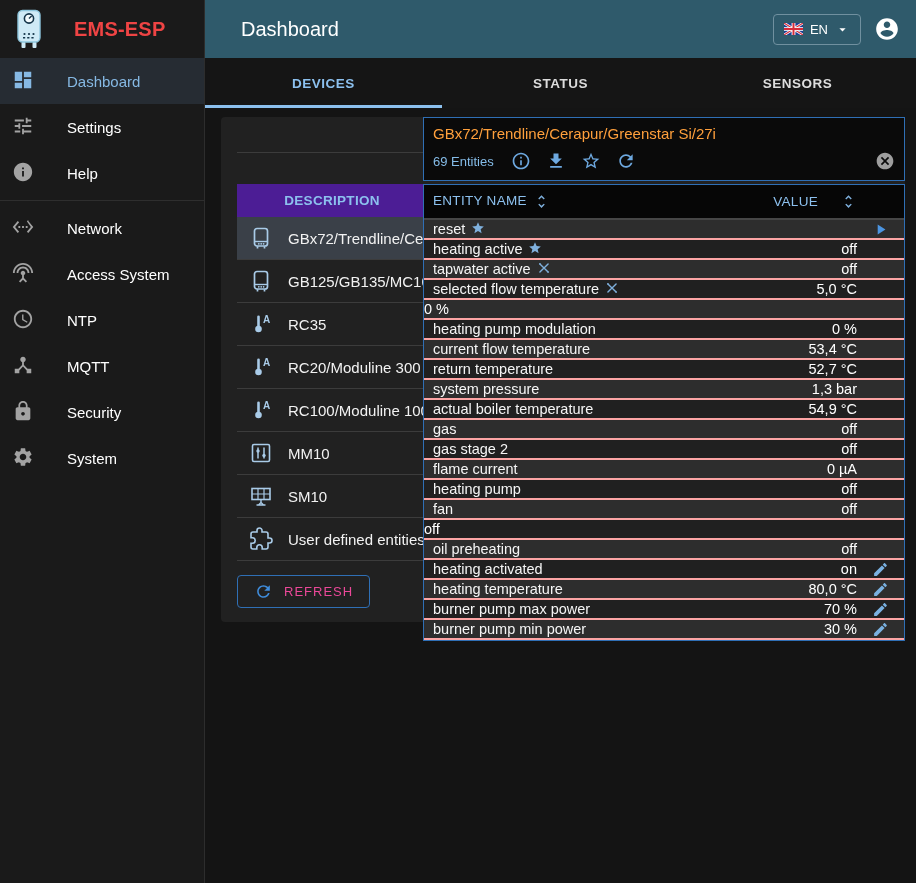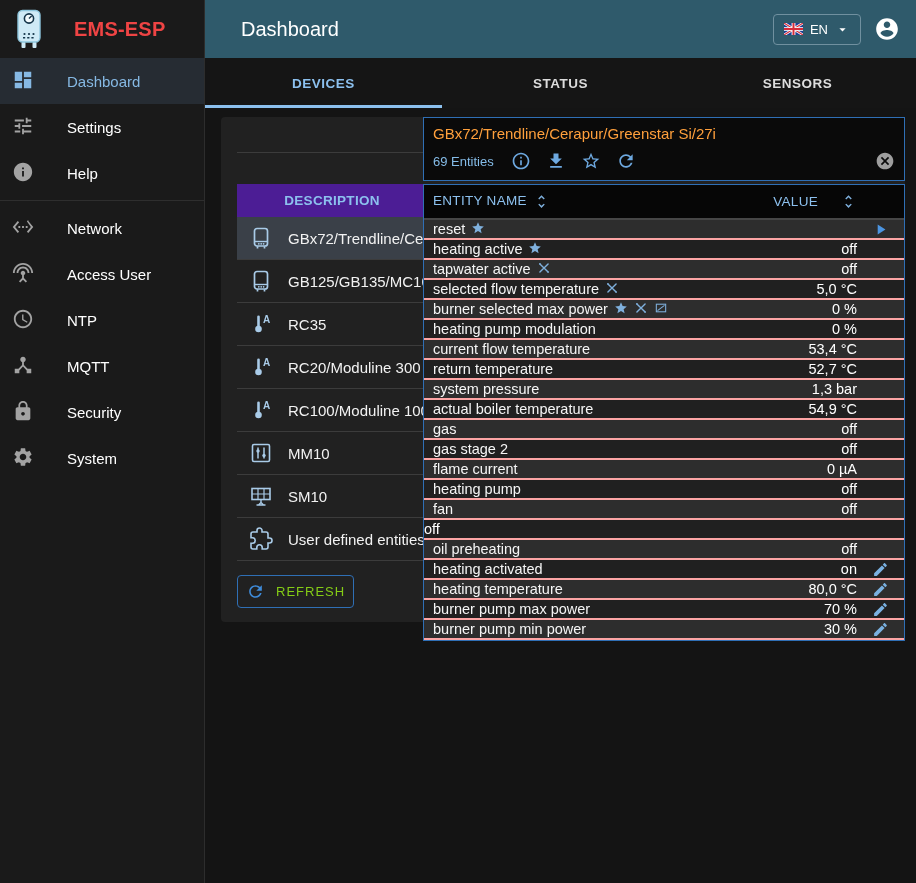--- a/index.html
+++ b/index.html
@@ -37,21 +37,21 @@
   
   .card { position:absolute; left:221px; top:117px; width:684px; height:505px; background:#212121; border-radius:4px; }
   .card-spacer { height:36px; margin:0 16px; border-bottom:1px solid #3c3c3c; width:300px; }
   .dev-table { margin:31px 0 0 16px; width:300px; }
   .dev-head { height:33px; background:#4c1d95; display:flex; align-items:center; justify-content:center; width:190px; padding-right:0; }
   .dev-head span { font-size:13.5px; font-weight:700; letter-spacing:.3px; color:#8cc0ee; }
   .dev-row { display:flex; align-items:center; height:43px; border-bottom:1px solid #3c3c3c; padding-left:12px; cursor:pointer; }
   .dev-row.selected { background:#3a4048; }
   .dev-icon { width:24px; height:24px; color:#a9cbe8; flex:0 0 24px; }
   .dev-label { margin-left:15px; font-size:15px; color:#f2f2f2; white-space:nowrap; }
-  .refresh-btn { display:inline-flex; align-items:center; gap:11px; margin:14px 0 0 16px; height:33px; padding:0 8px; border:1px solid #2f6fb5; border-radius:4px; background:transparent; color:#84cc16; font-family:"Liberation Sans",sans-serif; font-size:13px; font-weight:500; letter-spacing:1px; cursor:pointer; }
+  .refresh-btn { display:inline-flex; align-items:center; gap:11px; margin:14px 0 0 16px; height:33px; padding:0 16px; border:1px solid #2f6fb5; border-radius:4px; background:transparent; color:#ec4899; font-family:"Liberation Sans",sans-serif; font-size:13px; font-weight:500; letter-spacing:1px; cursor:pointer; }
   .refresh-btn svg { width:19px; height:19px; }
 
   
   .panel { position:absolute; left:423px; top:117px; width:482px; }
   .panel-head { border:1px solid #2f6fb5; background:#0a0a0a; padding:7px 9px 9px 9px; }
   .panel-title { color:#ffa03c; font-size:15px; }
   .panel-tools { display:flex; align-items:center; gap:15px; margin-top:9px; }
   .entities-count { font-size:13px; color:#85bce8; margin-right:2px; white-space:nowrap; }
   .tool-icon { width:20px; height:20px; color:#6ea9e0; cursor:pointer; }
   .close-btn { margin-left:auto; width:20px; height:20px; cursor:pointer; }
@@ -126,21 +126,21 @@
             </svg>
           </span>
           <span class="side-label">Network</span>
         </div>
         <div class="side-item">
           <span class="side-icon">
             <svg viewBox="0 0 24 24" width="22" height="22">
               <path fill="currentColor" d="M12 5c-3.87 0-7 3.13-7 7h2c0-2.76 2.24-5 5-5s5 2.24 5 5h2c0-3.87-3.13-7-7-7zm1 9.29c.88-.39 1.5-1.26 1.5-2.29 0-1.38-1.12-2.5-2.5-2.5S9.5 10.62 9.5 12c0 1.02.62 1.9 1.5 2.29v3.3L7.59 21 9 22.41l3-3 3 3L16.41 21 13 17.59v-3.3zM12 1C5.93 1 1 5.93 1 12h2c0-4.97 4.03-9 9-9s9 4.03 9 9h2c0-6.07-4.93-11-11-11z"></path>
             </svg>
           </span>
-          <span class="side-label">Access User</span>
+          <span class="side-label">Access System</span>
         </div>
         <div class="side-item">
           <span class="side-icon">
             <svg viewBox="0 0 24 24" width="22" height="22">
               <path fill="currentColor" d="M11.99 2C6.47 2 2 6.48 2 12s4.47 10 9.99 10C17.52 22 22 17.52 22 12S17.52 2 11.99 2zM12 20c-4.42 0-8-3.58-8-8s3.58-8 8-8 8 3.58 8 8-3.58 8-8 8zm.5-13H11v6l5.25 3.15.75-1.23-4.5-2.67z"></path>
             </svg>
           </span>
           <span class="side-label">NTP</span>
         </div>
         <div class="side-item">
@@ -423,41 +423,20 @@
                   <circle cx="19" cy="19" r="1.4" fill="currentColor"></circle>
                 </svg>
               </span>
             </div>
             <div class="ecell-value">
               <span class="evalue">5,0 °C</span>
             </div>
             <div class="ecell-action"></div>
           </div>
           <div class="erow">
-            <div class="ecell-name">
-              <span class="ename">burner selected max power</span>
-              <span class="eflag">
-                <svg viewBox="0 0 24 24" width="14" height="14">
-                  <path fill="currentColor" d="M12 17.27L18.18 21l-1.64-7.03L22 9.24l-7.19-.61L12 2 9.19 8.63 2 9.24l5.46 4.73L5.82 21z"></path>
-                </svg>
-              </span>
-              <span class="eflag">
-                <svg viewBox="0 0 24 24" width="14" height="14">
-                  <path stroke="currentColor" stroke-width="2.4" stroke-linecap="round" d="M5 5l14 14M19 5L5 19"></path>
-                  <circle cx="5" cy="5" r="1.4" fill="currentColor"></circle>
-                  <circle cx="19" cy="19" r="1.4" fill="currentColor"></circle>
-                </svg>
-              </span>
-              <span class="eflag">
-                <svg viewBox="0 0 24 24" width="14" height="14">
-                  <rect x="4" y="5.5" width="16" height="13" fill="none" stroke="currentColor" stroke-width="1.8"></rect>
-                  <path d="M6 16.5L18 7.5" stroke="currentColor" stroke-width="1.8"></path>
-                </svg>
-              </span>
-            </div>
             <div class="ecell-value">
               <span class="evalue">0 %</span>
             </div>
             <div class="ecell-action"></div>
           </div>
           <div class="erow">
             <div class="ecell-name">
               <span class="ename">heating pump modulation</span>
             </div>
             <div class="ecell-value">

